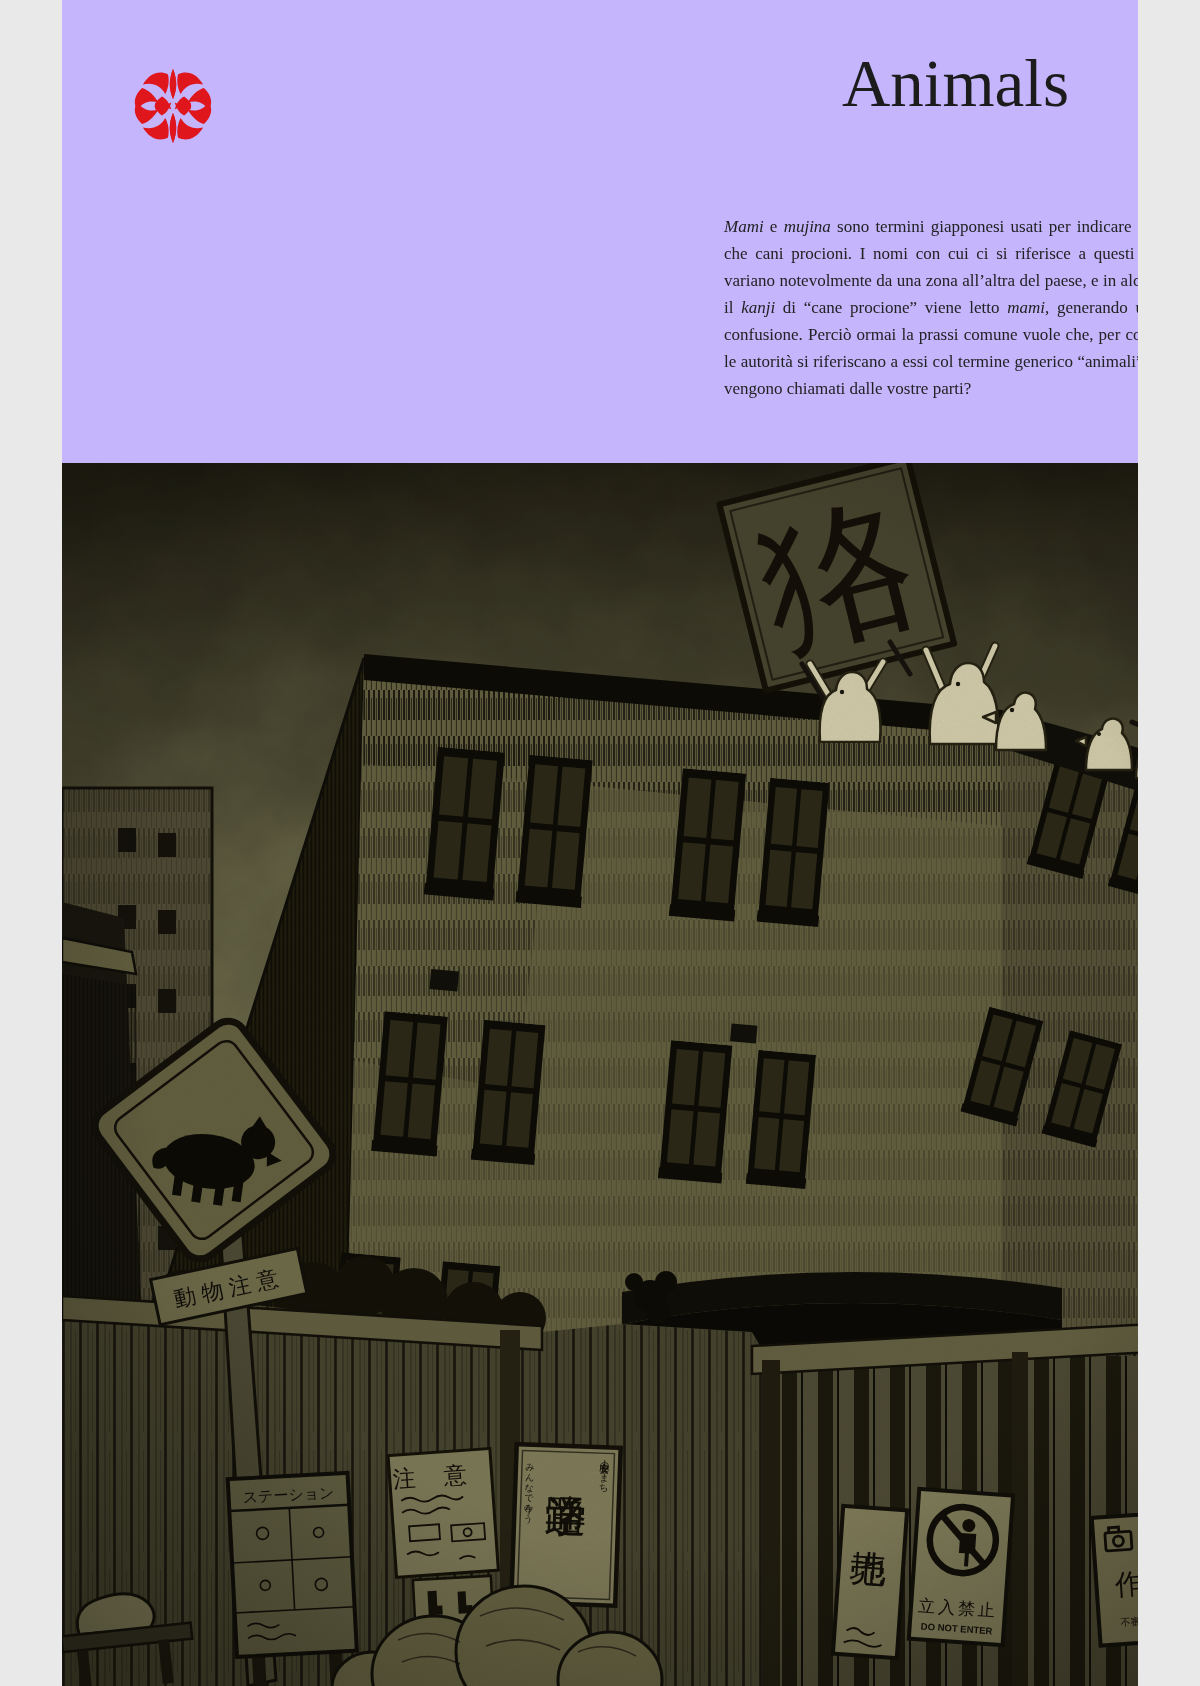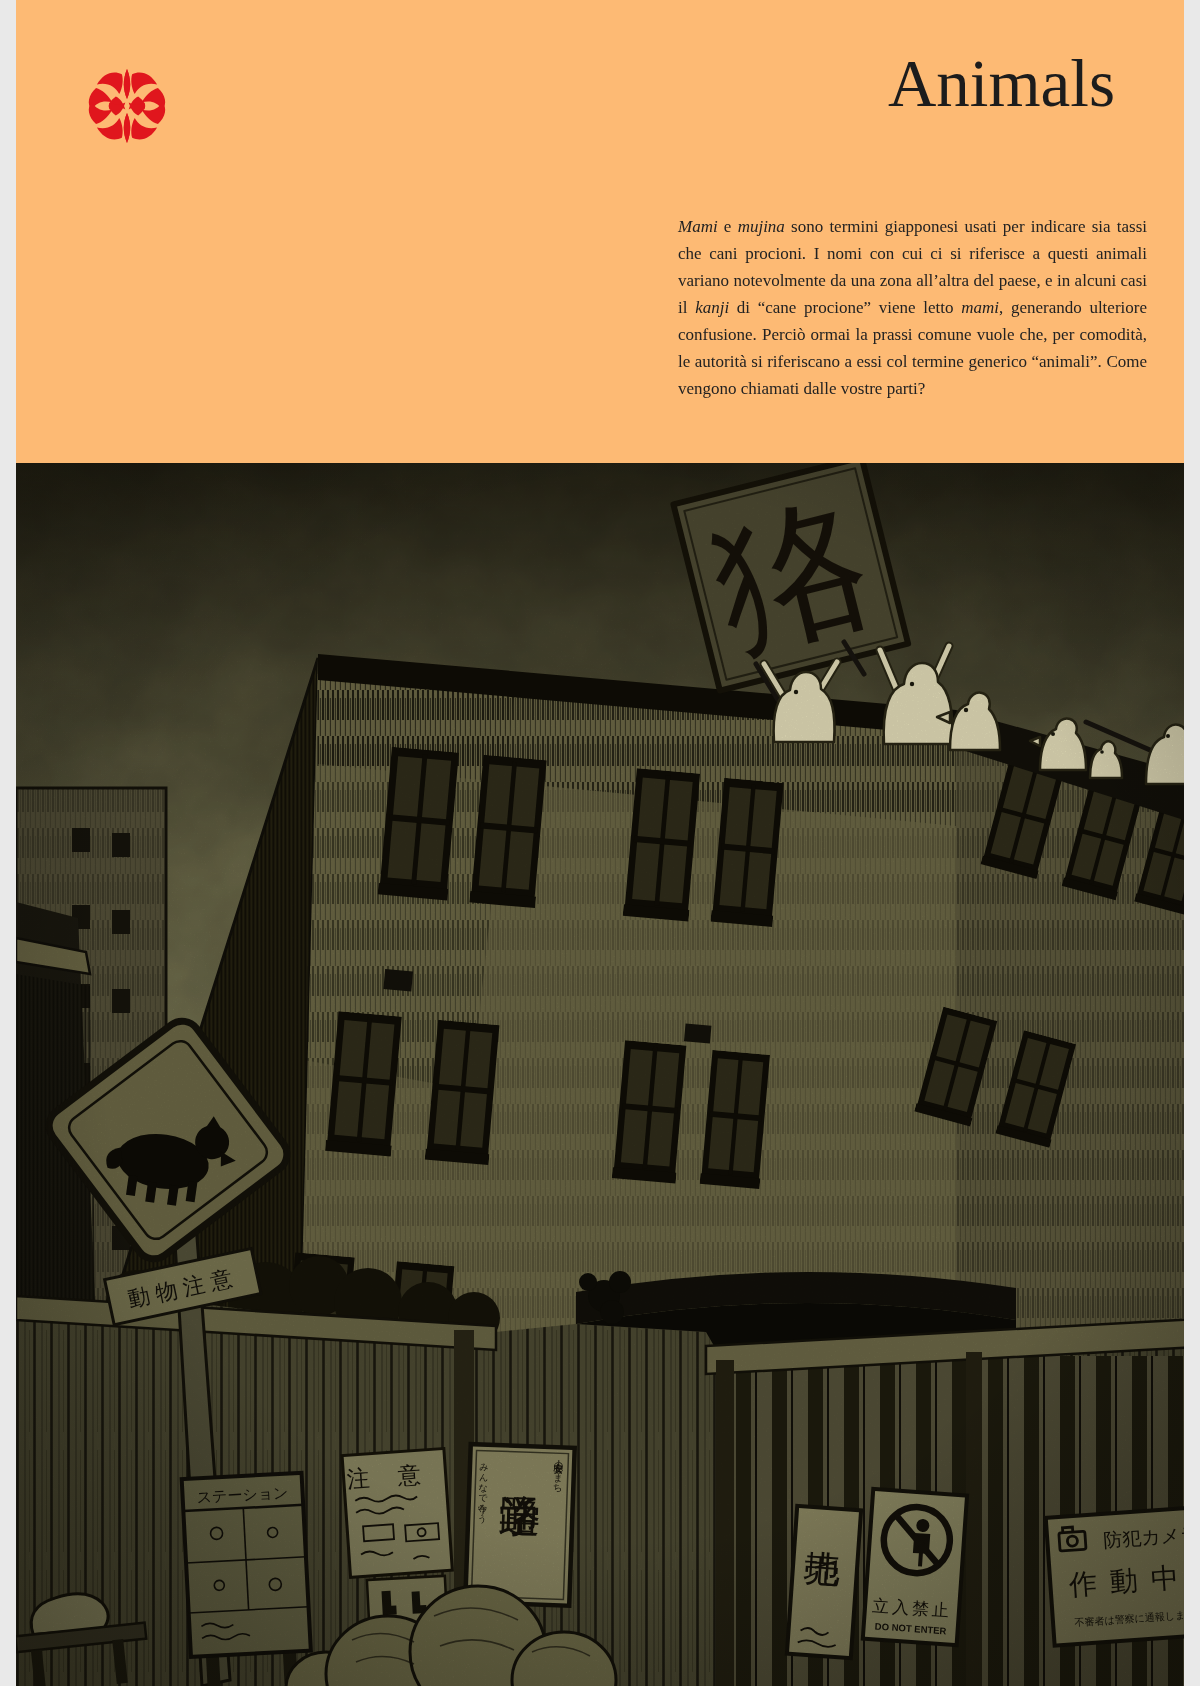--- a/index.html
+++ b/index.html
@@ -1,17 +1,17 @@
 <!DOCTYPE html>
 <html><head>
 <meta charset="utf-8">
 <style>
   html,body{margin:0;padding:0;background:#e9e9e9;}
-  .page{position:relative;width:1168px;height:1686px;background:#fdba74;overflow:hidden;
-        font-family:"Liberation Serif", serif;color:#1b1b1b;margin:0 auto;}
+  .page{position:relative;width:1048px;height:1686px;background:#c4b5fd;overflow:hidden;
+        font-family:"Liberation Serif", serif;color:#1b1b1b;margin:0 auto;padding-left:28px;}
   .logo{position:absolute;left:68px;top:60px;width:86px;height:92px;}
   .title-block{position:absolute;top:50px;right:69px;text-align:right;}
   .title{font-size:67px;line-height:1.0;letter-spacing:0px;color:#1c1c1c;}
   .author{font-size:43px;line-height:1.0;margin-top:6px;color:#1c1c1c;}
   .intro{position:absolute;left:662px;top:196px;width:469px;font-size:17px;
          line-height:27px;text-align:justify;color:#222;}
   .intro i{font-style:italic;}
   .illustration{position:absolute;left:0;top:463px;width:1200px;height:1223px;display:block;}
   svg text{user-select:none;}
   .v-upright{writing-mode:vertical-rl;text-orientation:upright;}

